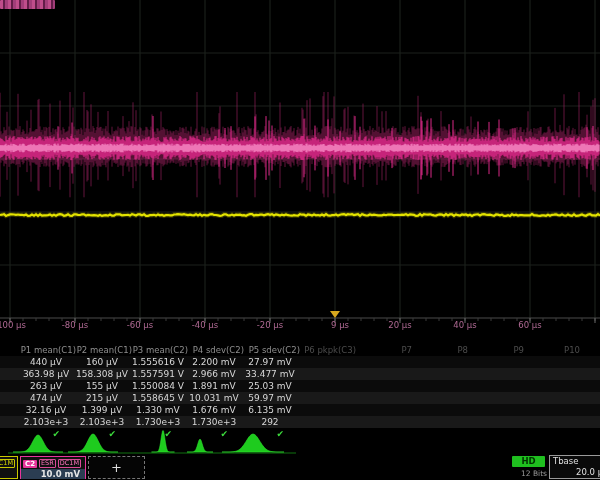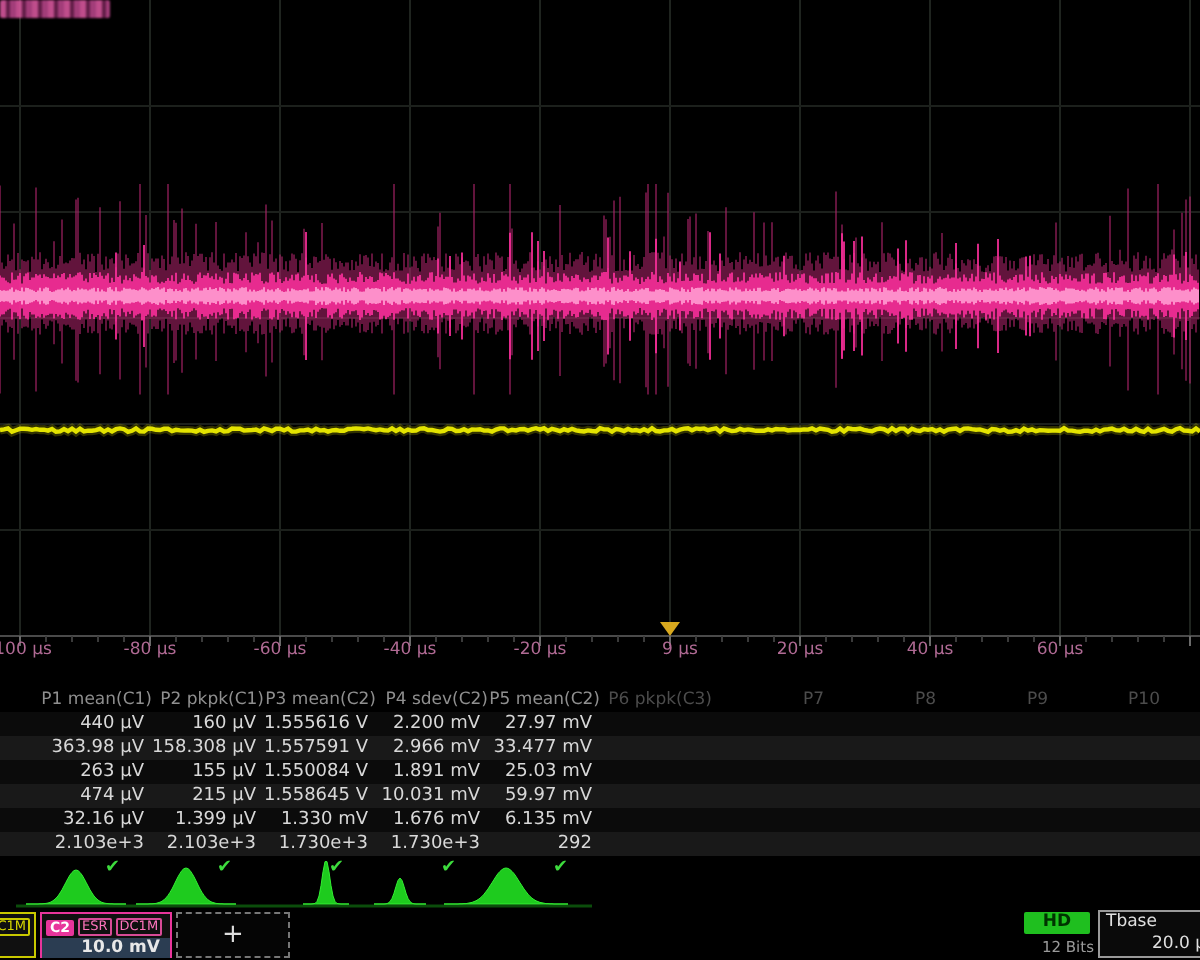--- a/index.html
+++ b/index.html
@@ -14,21 +14,21 @@
   
   .tick-label{position:absolute;top:320px;transform:translateX(-50%);white-space:nowrap;
     font-size:8.5px;color:#b06a94;z-index:2;}
   
   .mtable{position:absolute;left:0;top:344px;z-index:2;font-size:9px;line-height:12px;}
   .mrow{display:flex;width:640px;height:12px;}
   .mrow .sp{width:20px;flex:0 0 20px;}
   .mcell{width:56px;flex:0 0 56px;overflow:visible;white-space:nowrap;}
   .hrow .mcell{text-align:right;color:#8f8f8f;font-size:8.5px;}
   .hrow .dim{color:#4c4c4c;}
-  .vrow .mcell{text-align:right;padding-right:4px;box-sizing:border-box;color:#d8d8d8;}
+  .vrow .mcell{text-align:center;padding-right:4px;box-sizing:border-box;color:#d8d8d8;}
   .stripe-a{background:#0b0b0b;}
   .stripe-b{background:#191919;}
   .crow .mcell{text-align:right;padding-right:16px;box-sizing:border-box;color:#3ddc3d;font-size:9px;}
   
   .descbox{position:absolute;top:456px;height:23px;box-sizing:border-box;z-index:2;background:#101010;}
   .descbox .row1{height:11px;display:flex;align-items:center;gap:2px;padding:1px 2px 0 2px;}
   .descbox .row2{height:10px;font-size:8.5px;line-height:10px;text-align:right;padding-right:5px;color:#e8e8e8;}
   .chip{font-size:7px;line-height:8px;padding:0 2px;border-radius:1px;font-weight:bold;}
   .badge-outline{font-size:6.5px;line-height:7px;padding:0 1px;border-radius:1px;border:1px solid;}
   #c1-box{left:-62px;width:80px;border:1px solid #c9c900;}
@@ -153,24 +153,24 @@
   <span class="tick-label" style="left:340px">9 µs</span>
   <span class="tick-label" style="left:400px">20 µs</span>
   <span class="tick-label" style="left:465px">40 µs</span>
   <span class="tick-label" style="left:530px">60 µs</span>
   <div id="trig"></div>
 
   <div class="mtable">
     <div class="mrow hrow">
       <div class="sp"></div>
       <div class="mcell">P1 mean(C1)</div>
-      <div class="mcell">P2 pkpk(C1)</div>
+      <div class="mcell">P2 mean(C1)</div>
       <div class="mcell">P3 mean(C2)</div>
       <div class="mcell">P4 sdev(C2)</div>
-      <div class="mcell">P5 mean(C2)</div>
+      <div class="mcell">P5 sdev(C2)</div>
       <div class="mcell dim">P6 pkpk(C3)</div>
       <div class="mcell dim">P7</div>
       <div class="mcell dim">P8</div>
       <div class="mcell dim">P9</div>
       <div class="mcell dim">P10</div>
       <div class="mcell dim">P11</div>
     </div>
     <div class="mrow vrow stripe-a">
       <div class="sp"></div>
       <div class="mcell">440 µV</div>

